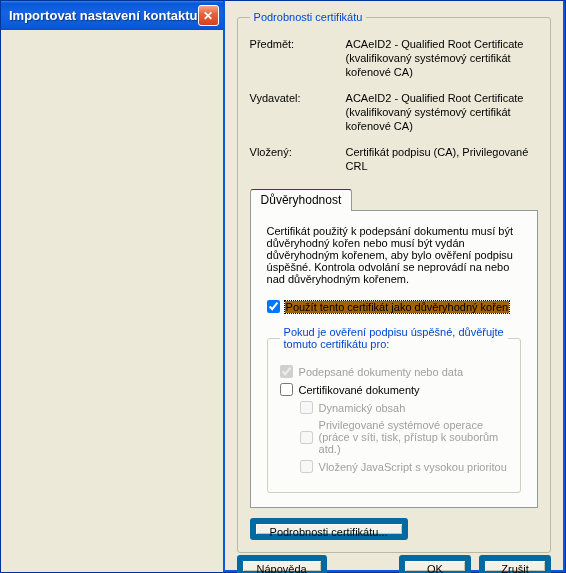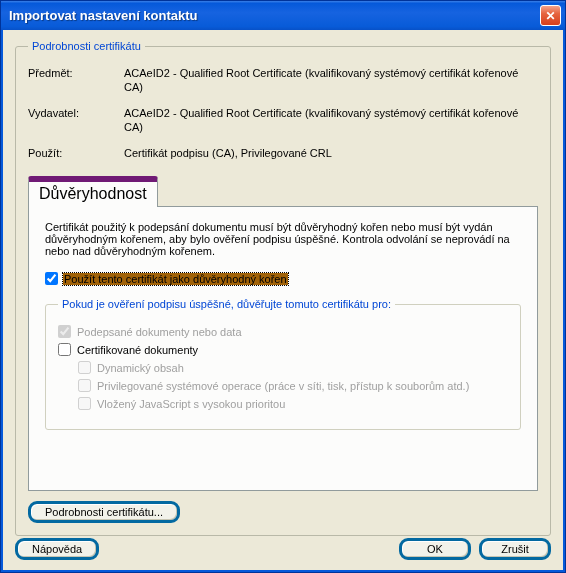--- a/index.html
+++ b/index.html
@@ -12,21 +12,21 @@
     width: 566px;
     height: 573px;
     overflow: hidden;
   }
   .window {
     width: 566px;
     height: 573px;
     border: 1px solid #003399;
     background: #ece9d8;
     display: flex;
-    flex-direction: column;
+    flex-direction: row;
   }
   .titlebar {
     height: 29px;
     background: linear-gradient(to bottom, #3a80e8 0%, #0559da 8%, #1663e0 40%, #085bd8 88%, #0751c8 100%);
     display: flex;
     align-items: center;
     padding: 0 4px 0 8px;
     color: white;
     font-weight: bold;
     font-size: 13px;
@@ -92,25 +92,25 @@
   }
   .tab-strip {
     display: flex;
     position: relative;
     z-index: 2;
   }
   .tab {
     background: #fcfcfb;
     border: 1px solid #919b9c;
     border-bottom: none;
-    border-top: 6px solid #701a75;
+    border-top: 1px solid #701a75;
     border-radius: 3px 3px 0 0;
     padding: 3px 10px 4px 10px;
     margin-bottom: -1px;
-    font-size: 16px;
+    font-size: 12px;
     cursor: pointer;
   }
   .tab-panel {
     flex: 1;
     background: #fcfcfb;
     border: 1px solid #919b9c;
     padding: 14px 16px;
     display: flex;
     flex-direction: column;
   }
@@ -161,22 +161,22 @@
   .detail-btn-row {
     margin-top: 10px;
   }
   .btn {
     font-family: Tahoma, sans-serif;
     font-size: 11px;
     padding: 2px 14px;
     min-width: 72px;
     height: 22px;
     background: #f2f2ea;
-    border: 3px solid #0369a1;
-    border-radius: 9px;
+    border: 6px solid #0369a1;
+    border-radius: 3px;
     box-shadow: inset 1px 1px 0 #fff, inset -1px -1px 0 #c7c5b2;
     cursor: pointer;
   }
   .bottom-bar {
     display: flex;
     align-items: center;
     margin-top: 2px;
     gap: 8px;
   }
   .bottom-bar .right {
@@ -204,21 +204,21 @@
 
       <div class="detail-row">
         <div class="detail-label">Předmět:</div>
         <div class="detail-value">ACAeID2 - Qualified Root Certificate (kvalifikovaný systémový certifikát kořenové CA)</div>
       </div>
       <div class="detail-row">
         <div class="detail-label">Vydavatel:</div>
         <div class="detail-value">ACAeID2 - Qualified Root Certificate (kvalifikovaný systémový certifikát kořenové CA)</div>
       </div>
       <div class="detail-row">
-        <div class="detail-label">Použít:</div>
+        <div class="detail-label">Vložený:</div>
         <div class="detail-value">Certifikát podpisu (CA), Privilegované CRL</div>
       </div>
 
       <div class="tab-area">
         <div class="tab-strip">
           <div class="tab">Důvěryhodnost</div>
         </div>
         <div class="tab-panel">
 
           <div class="desc-text">Certifikát použitý k podepsání dokumentu musí být důvěryhodný kořen nebo musí být vydán důvěryhodným kořenem, aby bylo ověření podpisu úspěšné.  Kontrola odvolání se neprovádí na nebo nad důvěryhodným kořenem.</div>

